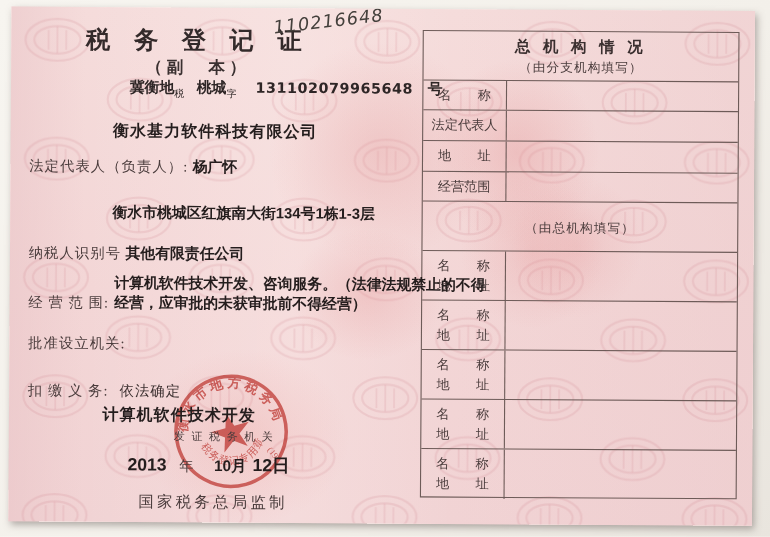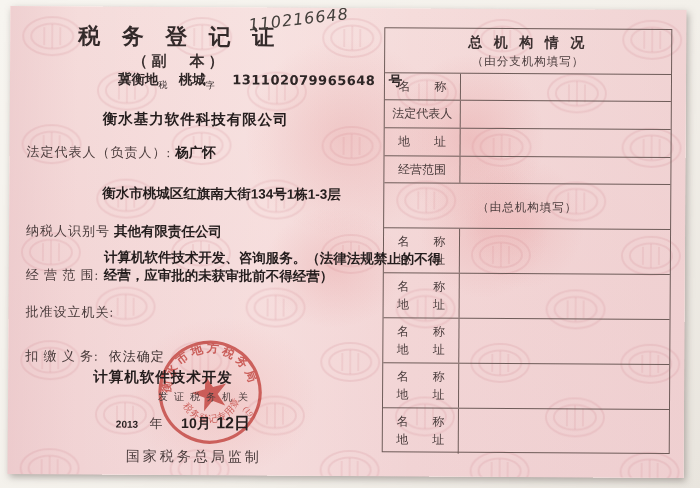--- a/index.html
+++ b/index.html
@@ -132,21 +132,21 @@
 
   <div class="txt" style="left:17px;top:340px;font-family:Liberation Serif, serif;">
     <span class="lbl">扣 缴 义 务:</span>
     <span class="lbl" style="margin-left:6px;color:#3c3030;">依法确定</span>
   </div>
 
   <div class="txt val" style="left:85px;top:361px;font-size:14.5px;letter-spacing:1px;">计算机软件技术开发</div>
   <div class="txt lbl" style="left:150px;top:383px;font-size:10px;letter-spacing:6px;">发证税务机关</div>
 
   <div class="txt" style="left:108px;top:406px;font-size:14px;color:#332b2b;">
-    <span class="val" style="font-size:10px;text-align:right;">2013</span>
+    <span class="val" style="font-size:16px;text-align:right;">2013</span>
     <span class="lbl" style="margin:0 14px 0 8px;">年</span>
     <span class="val" style="font-size:14px;margin-right:2px;">10月</span>
     <span class="val" style="font-size:16px;">12日</span>
   </div>
 
   <div class="txt lbl" style="left:118px;top:441px;font-size:14px;letter-spacing:3px;">国家税务总局监制</div>
 
   <div id="rtable">
     <div class="rt-row rt-head">
       <div class="h1">总 机 构 情 况</div>

